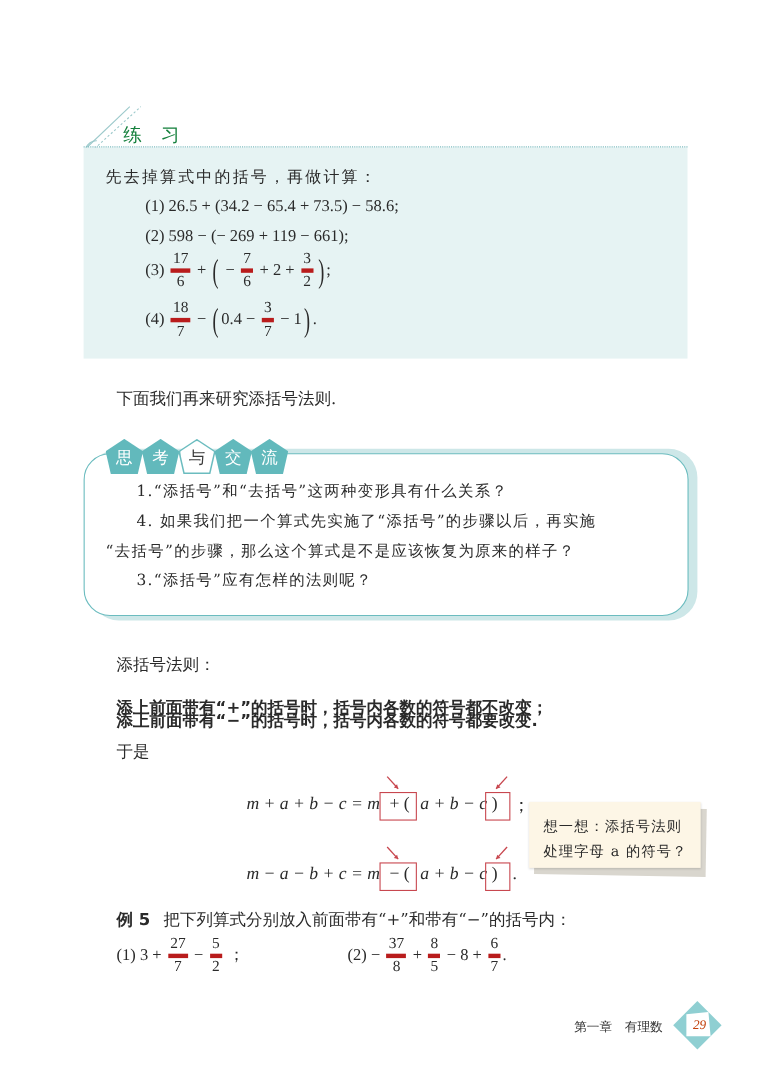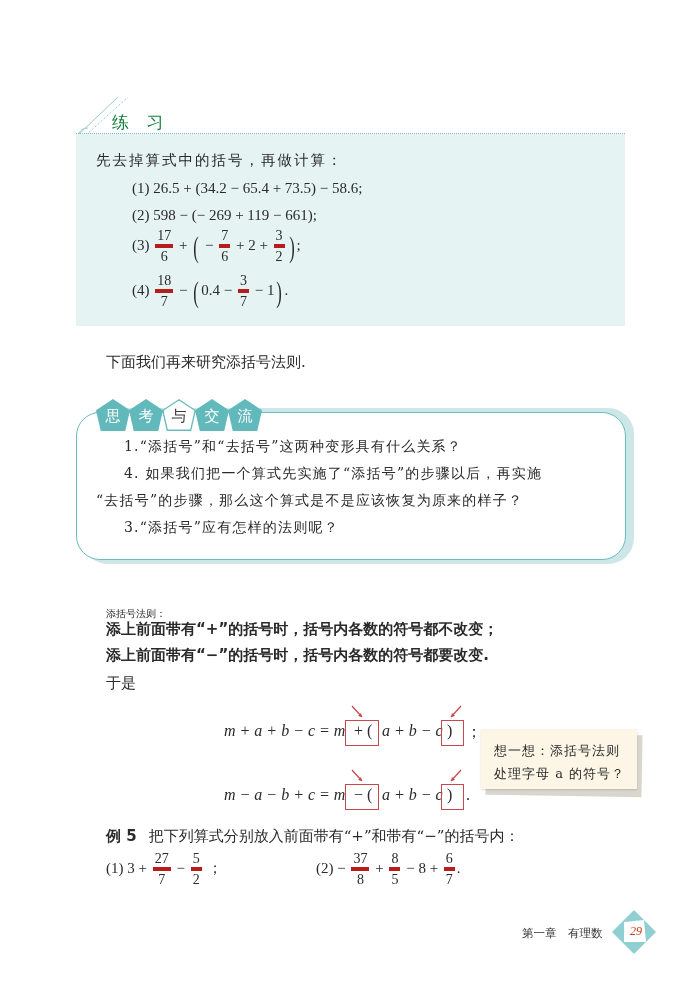--- a/index.html
+++ b/index.html
@@ -27,21 +27,21 @@
 
   
   .think-shadow { left:82px; top:408px; width:552px; height:156px; border-radius:26px; background:#cde7e8; }
   .think-box { left:76px; top:412px; width:548px; height:146px; border:1.5px solid #6bbcbf; border-radius:24px; background:#fff; }
   .pent { position:absolute; top:399px; width:34px; height:32px; clip-path:polygon(50% 0%, 100% 35%, 86% 100%, 14% 100%, 0% 35%); background:#62b9bc; color:#fff; font-family:"DejaVu Sans","Liberation Sans",sans-serif; font-size:15px; text-align:center; line-height:34px; }
   .pent.white { background:#6bbcbf; }
   .pent.white .inner { position:absolute; left:1.5px; top:1.5px; right:1.5px; bottom:1.5px; clip-path:polygon(50% 0%, 100% 35%, 86% 100%, 14% 100%, 0% 35%); background:#fff; color:#3a3a3a; line-height:31px; }
   .think-q { font-size:14px; letter-spacing:1.2px; white-space:nowrap; }
 
   
-  .rules-title { left:106px; top:595px; font-size:10px;margin-top:12px; }
+  .rules-title { left:106px; top:595px; font-size:15px; }
   .rule-bold { left:106px; font-size:15px; font-weight:bold; font-family:"DejaVu Sans","Liberation Sans",sans-serif; white-space:nowrap; }
   .yushi { left:106px; top:674px; font-size:15px; }
 
   .eq { font-size:16px; white-space:nowrap; font-family:Liberation Serif, serif; }
   .rbox { position:absolute; border:1.3px solid #c8474f; }
   .arrow { position:absolute; width:16px; height:16px; }
 
   .note-shadow { left:486px; top:734px; width:156px; height:62px; background:#d9d6ce; transform:rotate(1deg); }
   .note { left:481px; top:729px; width:156px; height:60px; background:#fdf6e6; box-shadow:0 1px 2px rgba(0,0,0,0.15); }
   .note-text { left:494px; font-size:13px; letter-spacing:1px; white-space:nowrap; }
@@ -102,21 +102,21 @@
   </div>
 <div class="pent" style="left:195px">交</div>
 <div class="pent" style="left:228px">流</div>
 
 <div class="abs think-q" style="left:124px; top:438px">1.“添括号”和“去括号”这两种变形具有什么关系？</div>
 <div class="abs think-q" style="left:124px; top:465px">4. 如果我们把一个算式先实施了“添括号”的步骤以后，再实施</div>
 <div class="abs think-q" style="left:96px; top:492px">“去括号”的步骤，那么这个算式是不是应该恢复为原来的样子？</div>
 <div class="abs think-q" style="left:124px; top:519px">3.“添括号”应有怎样的法则呢？</div>
 
 <div class="abs rules-title">添括号法则：</div>
-<div class="abs rule-bold" style="top:620px">添上前面带有“+”的括号时，括号内各数的符号都不改变；</div>
+<div class="abs rule-bold" style="top:634px">添上前面带有“+”的括号时，括号内各数的符号都不改变；</div>
 <div class="abs rule-bold" style="top:646px">添上前面带有“−”的括号时，括号内各数的符号都要改变.</div>
 <div class="abs yushi">于是</div>
 
 <div class="abs eq" style="left:224px; top:722px">
   <span class="it">m + a + b − c = m</span>
 </div>
 <div class="rbox" style="left:345px; top:720px; width:32px; height:24px;"></div>
 <div class="abs eq" style="left:354px; top:722px">+ (</div>
 <div class="abs eq it" style="left:382px; top:722px">a + b − c</div>
 <div class="rbox" style="left:441px; top:720px; width:21px; height:24px;"></div>

